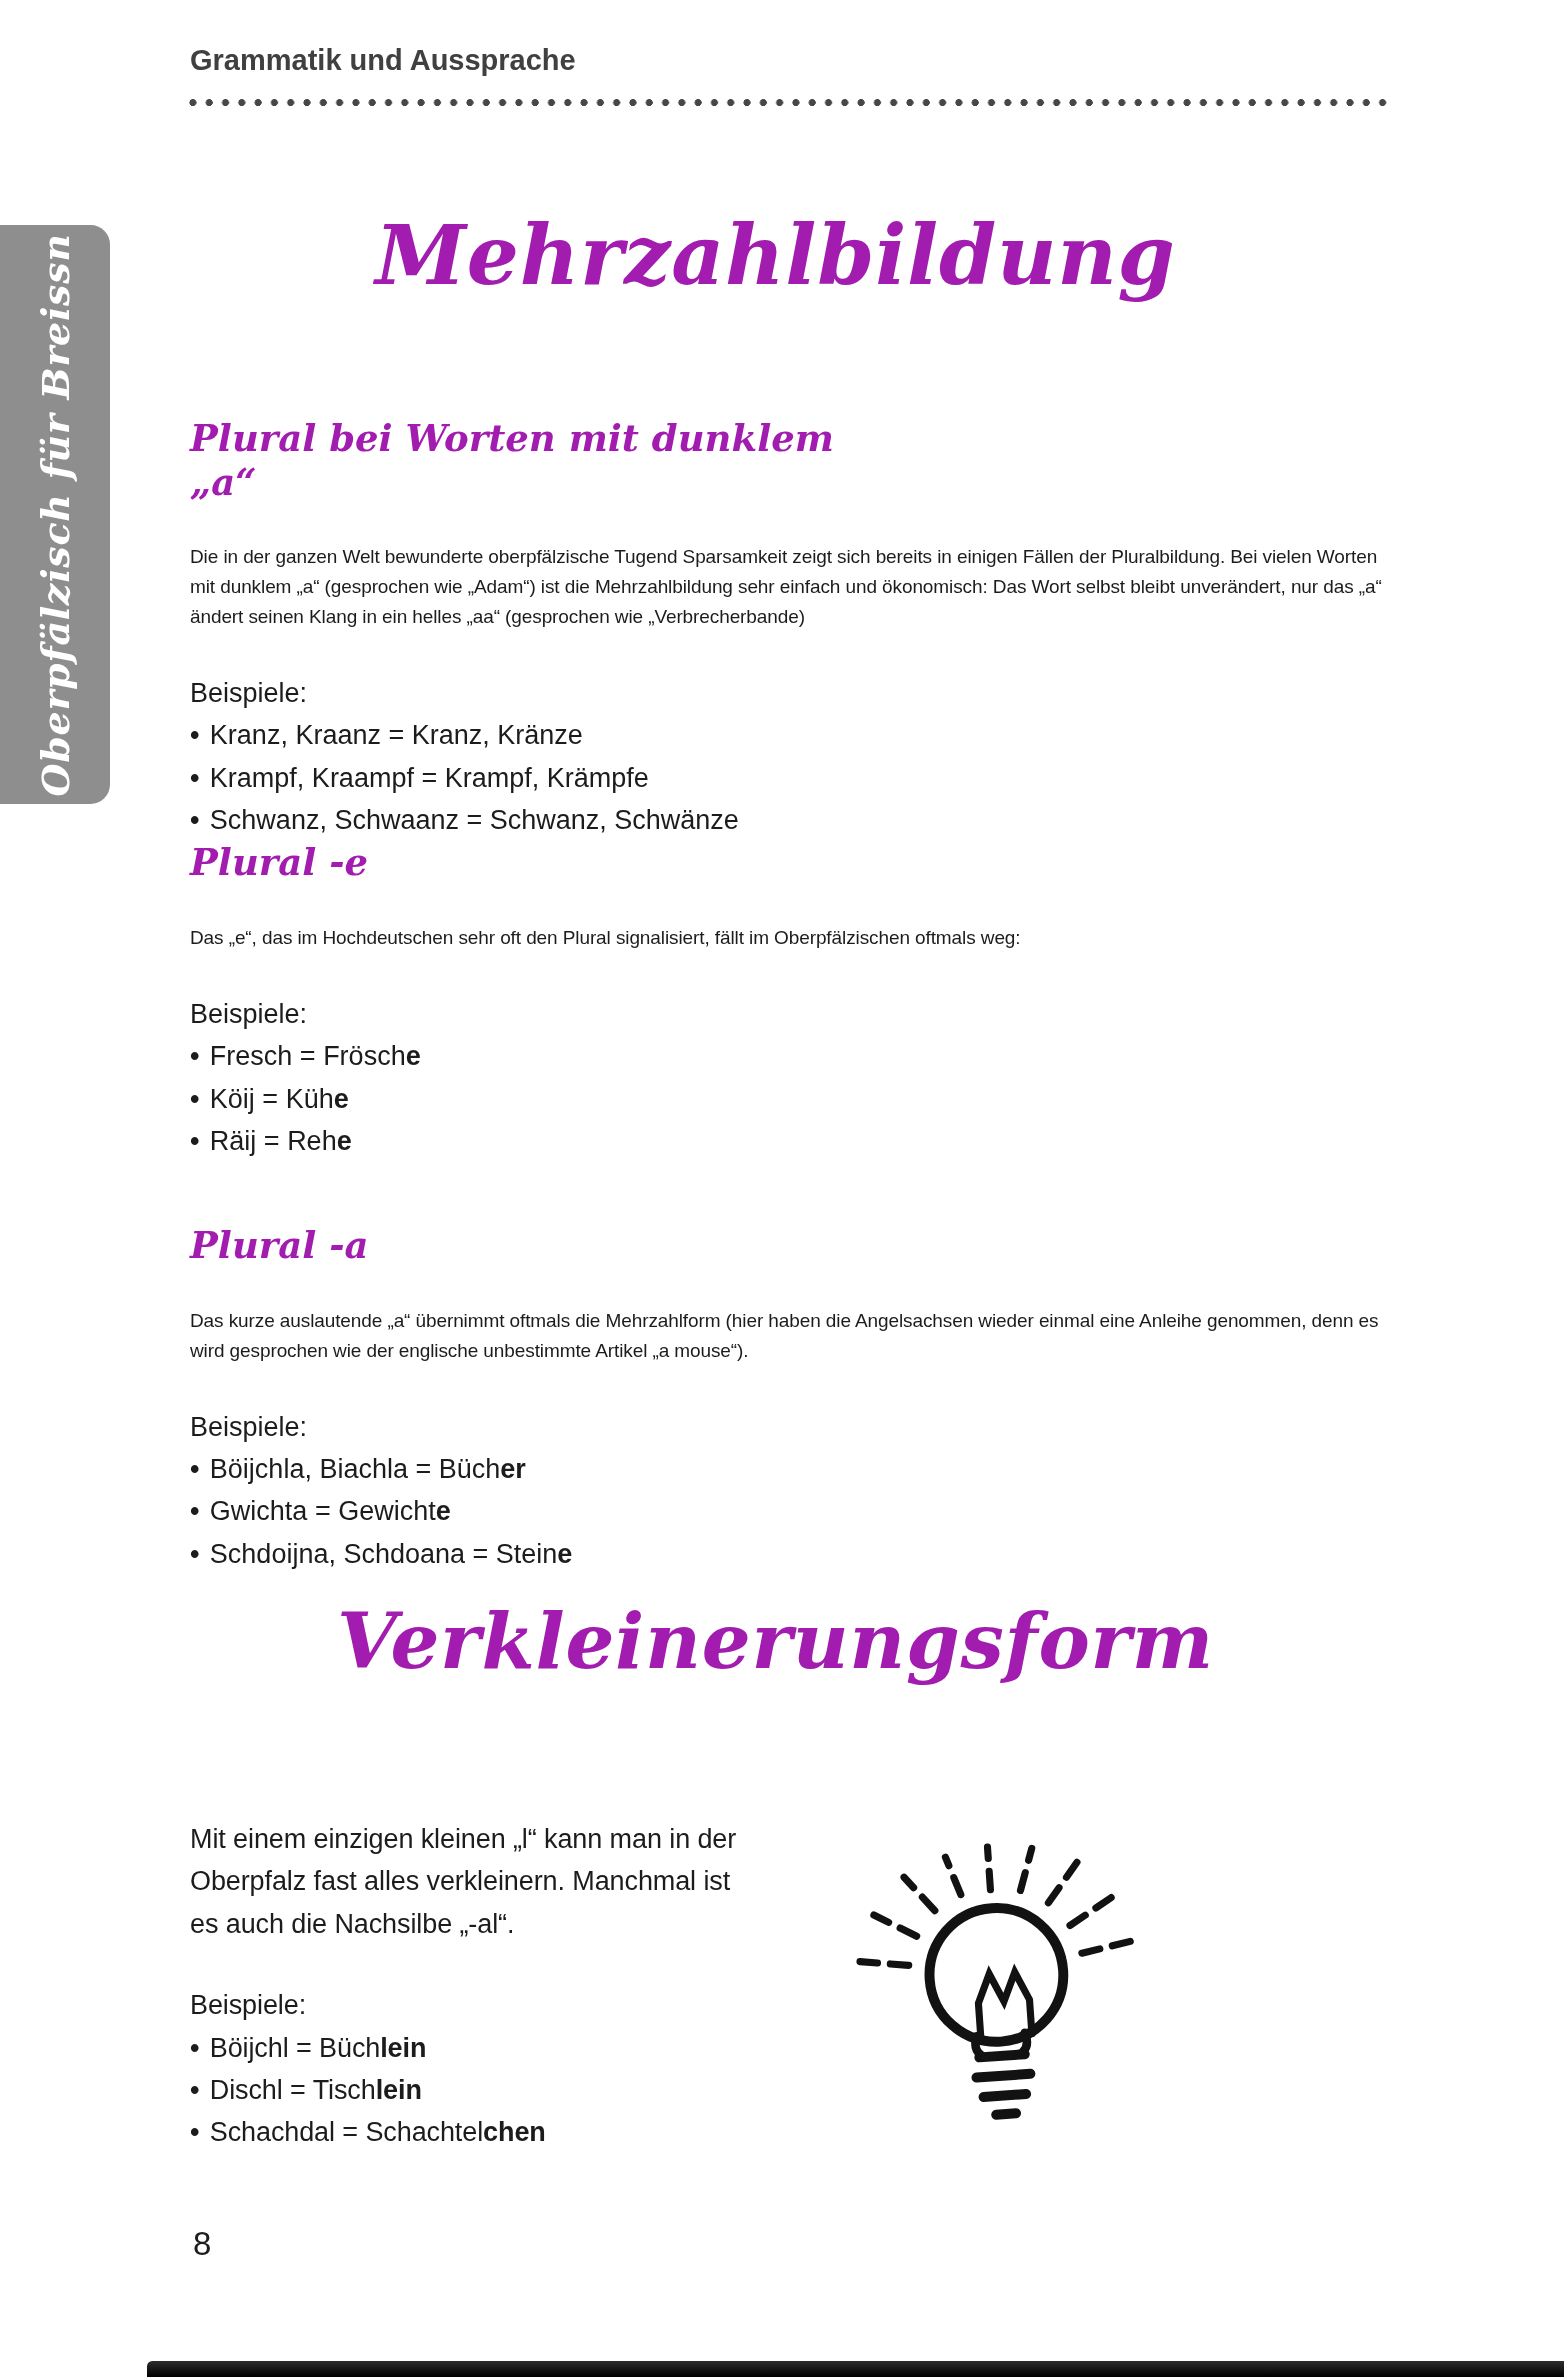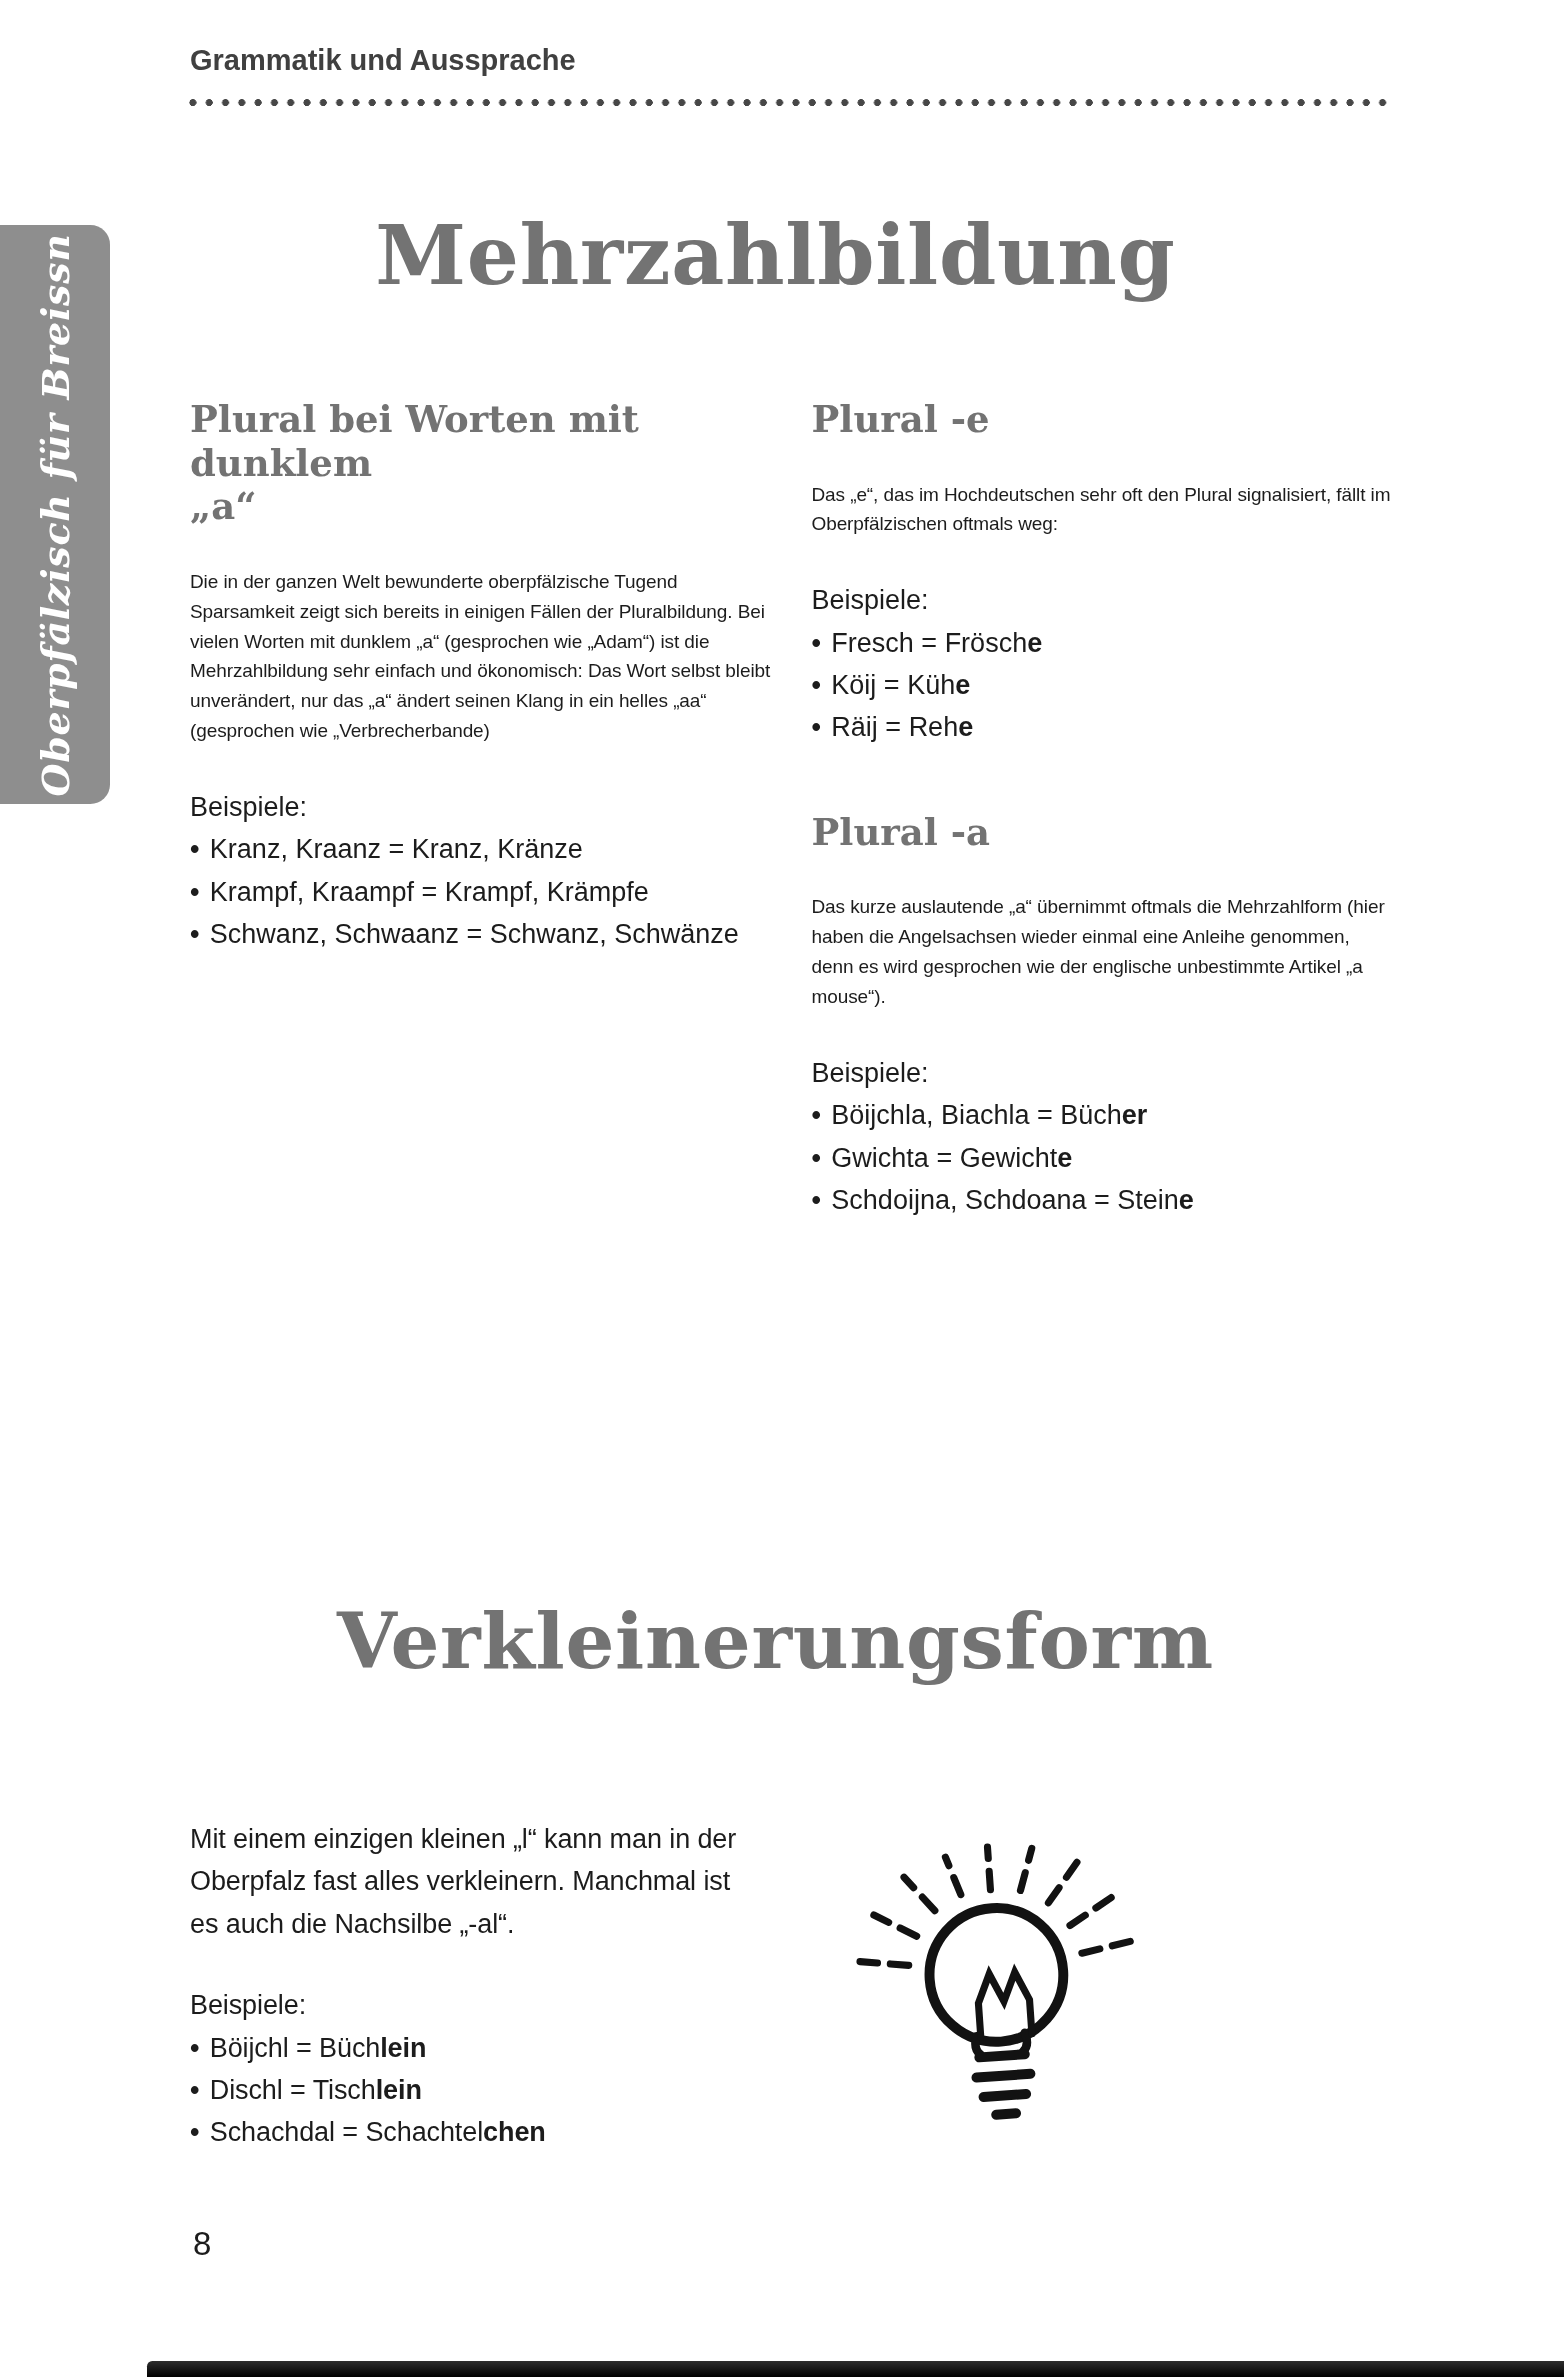--- a/index.html
+++ b/index.html
@@ -31,32 +31,32 @@
   .side-tab .vlabel {
     position:absolute; left:50%; top:50%;
     transform: translate(-50%,-50%) rotate(-90deg);
     white-space:nowrap;
     font-family:"DejaVu Serif", serif; font-style:italic; font-weight:bold;
     font-size:38px; color:#ffffff; letter-spacing:0.7px;
   }
 
   .script {
     font-family:"DejaVu Serif", serif;
-    font-weight:bold; color:#737373;
+    font-style:italic; font-weight:bold; color:#a21caf;
   }
 
   .main-title {
     position:absolute; left:156px; top:207px; width:1239px;
     text-align:center; font-size:82px; letter-spacing:0.7px;
   }
 
   
   .cols {
-    position:absolute; left:190px; top:398px; width:1204px;
-    display:grid; grid-template-columns:1fr 1fr; column-gap:39px;
+    position:absolute; left:190px; top:417px; width:1204px;
+    display:grid; grid-template-columns:1fr; column-gap:39px;
   }
   .col-heading { font-size:37px; line-height:1.18; }
   .col-heading .hline { display:block; }
   p.bodytext {
     margin-top:38px; font-size:19px; line-height:1.57;
     letter-spacing:-0.1px; hyphens:auto;
   }
   .examples-label { margin-top:40px; font-size:27px; line-height:1.57; }
   .example { display:flex; font-size:27px; line-height:1.57; }
   .example .dot { margin-right:10.4px; font-weight:bold; }

